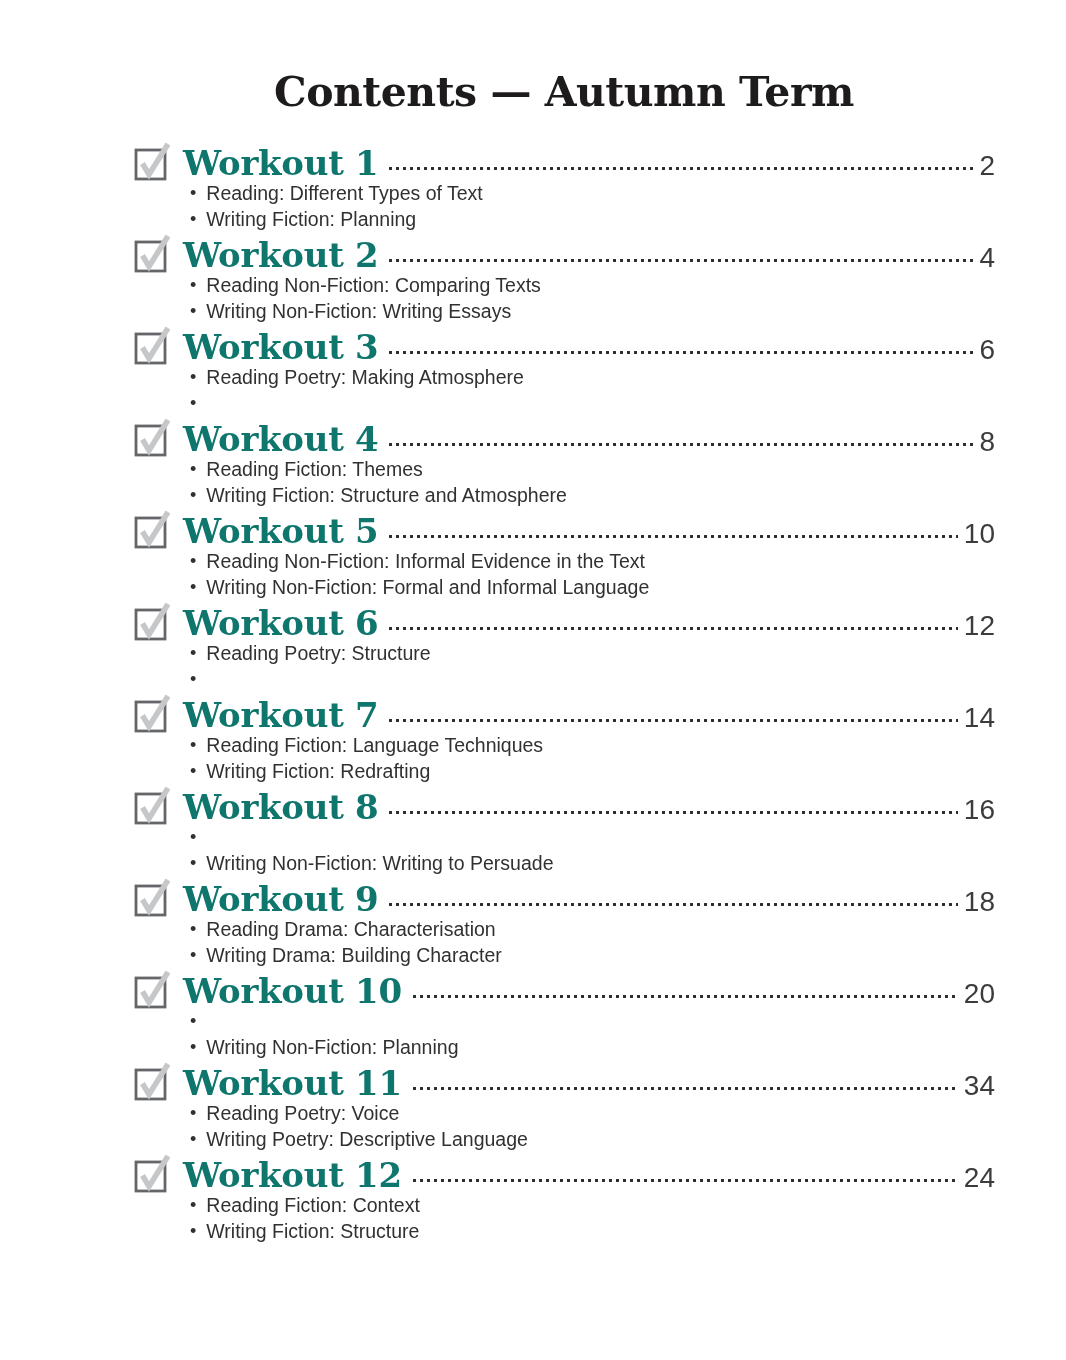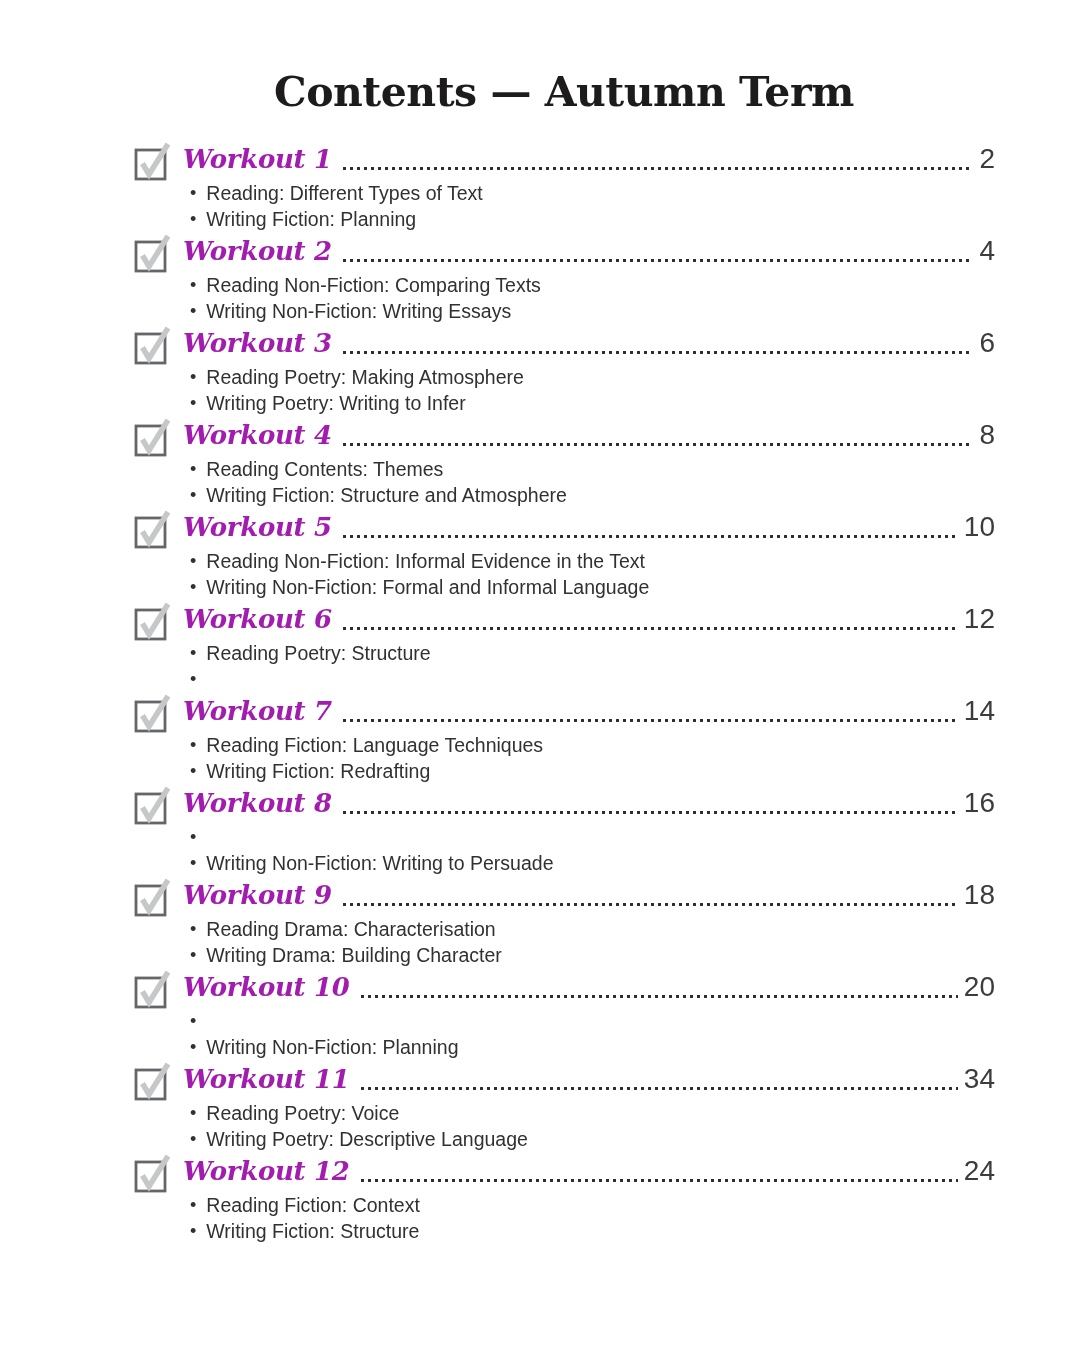--- a/index.html
+++ b/index.html
@@ -35,25 +35,24 @@
   .cb svg { display: block; margin-top: -4px; }
   .entry-body { flex: 1; min-width: 0; }
   .entry-header {
     display: flex;
     align-items: baseline;
     height: 34px;
   }
   .w-label {
     font-family: "DejaVu Serif", serif;
     font-weight: bold;
-    font-size: 26px;
+    font-size: 34px;
     letter-spacing: -0.3px;
     white-space: nowrap;
-    color: #a21caf;
-    font-style: italic;
+    color: #0f766e;
   }
   .leader {
     flex: 1;
     align-self: stretch;
     margin: 0 6px 0 9px;
     background-image: radial-gradient(circle, #2c2c2c 1.4px, transparent 1.75px);
     background-size: 7px 5px;
     background-repeat: repeat-x;
     background-position: left bottom 6px;
   }
@@ -152,21 +151,20 @@
           <span class="leader"></span>
           <span class="page-num">6</span>
         </div>
         <ul class="bullets">
           <li>
               <span class="dot">•</span>
               <span>Reading Poetry: Making Atmosphere</span>
             </li>
           <li>
               <span class="dot">•</span>
-              <span>Writing Poetry: Writing to Infer</span>
             </li>
         </ul>
       </div>
     </div>
 
     <div class="entry">
       <div class="cb">
         <svg width="41" height="43" viewBox="0 0 41 43">
           <rect x="3" y="11" width="29" height="29" fill="#ffffff" stroke="#656669" stroke-width="2.8"></rect>
           <polyline points="9.5,24.5 16,35.5 35,5" fill="none" stroke="#c6c7c9" stroke-width="5.5"></polyline>
@@ -174,21 +172,21 @@
       </div>
       <div class="entry-body">
         <div class="entry-header">
           <span class="w-label">Workout 4</span>
           <span class="leader"></span>
           <span class="page-num">8</span>
         </div>
         <ul class="bullets">
           <li>
               <span class="dot">•</span>
-              <span>Reading Contents: Themes</span>
+              <span>Reading Fiction: Themes</span>
             </li>
           <li>
               <span class="dot">•</span>
               <span>Writing Fiction: Structure and Atmosphere</span>
             </li>
         </ul>
       </div>
     </div>
 
     <div class="entry">

